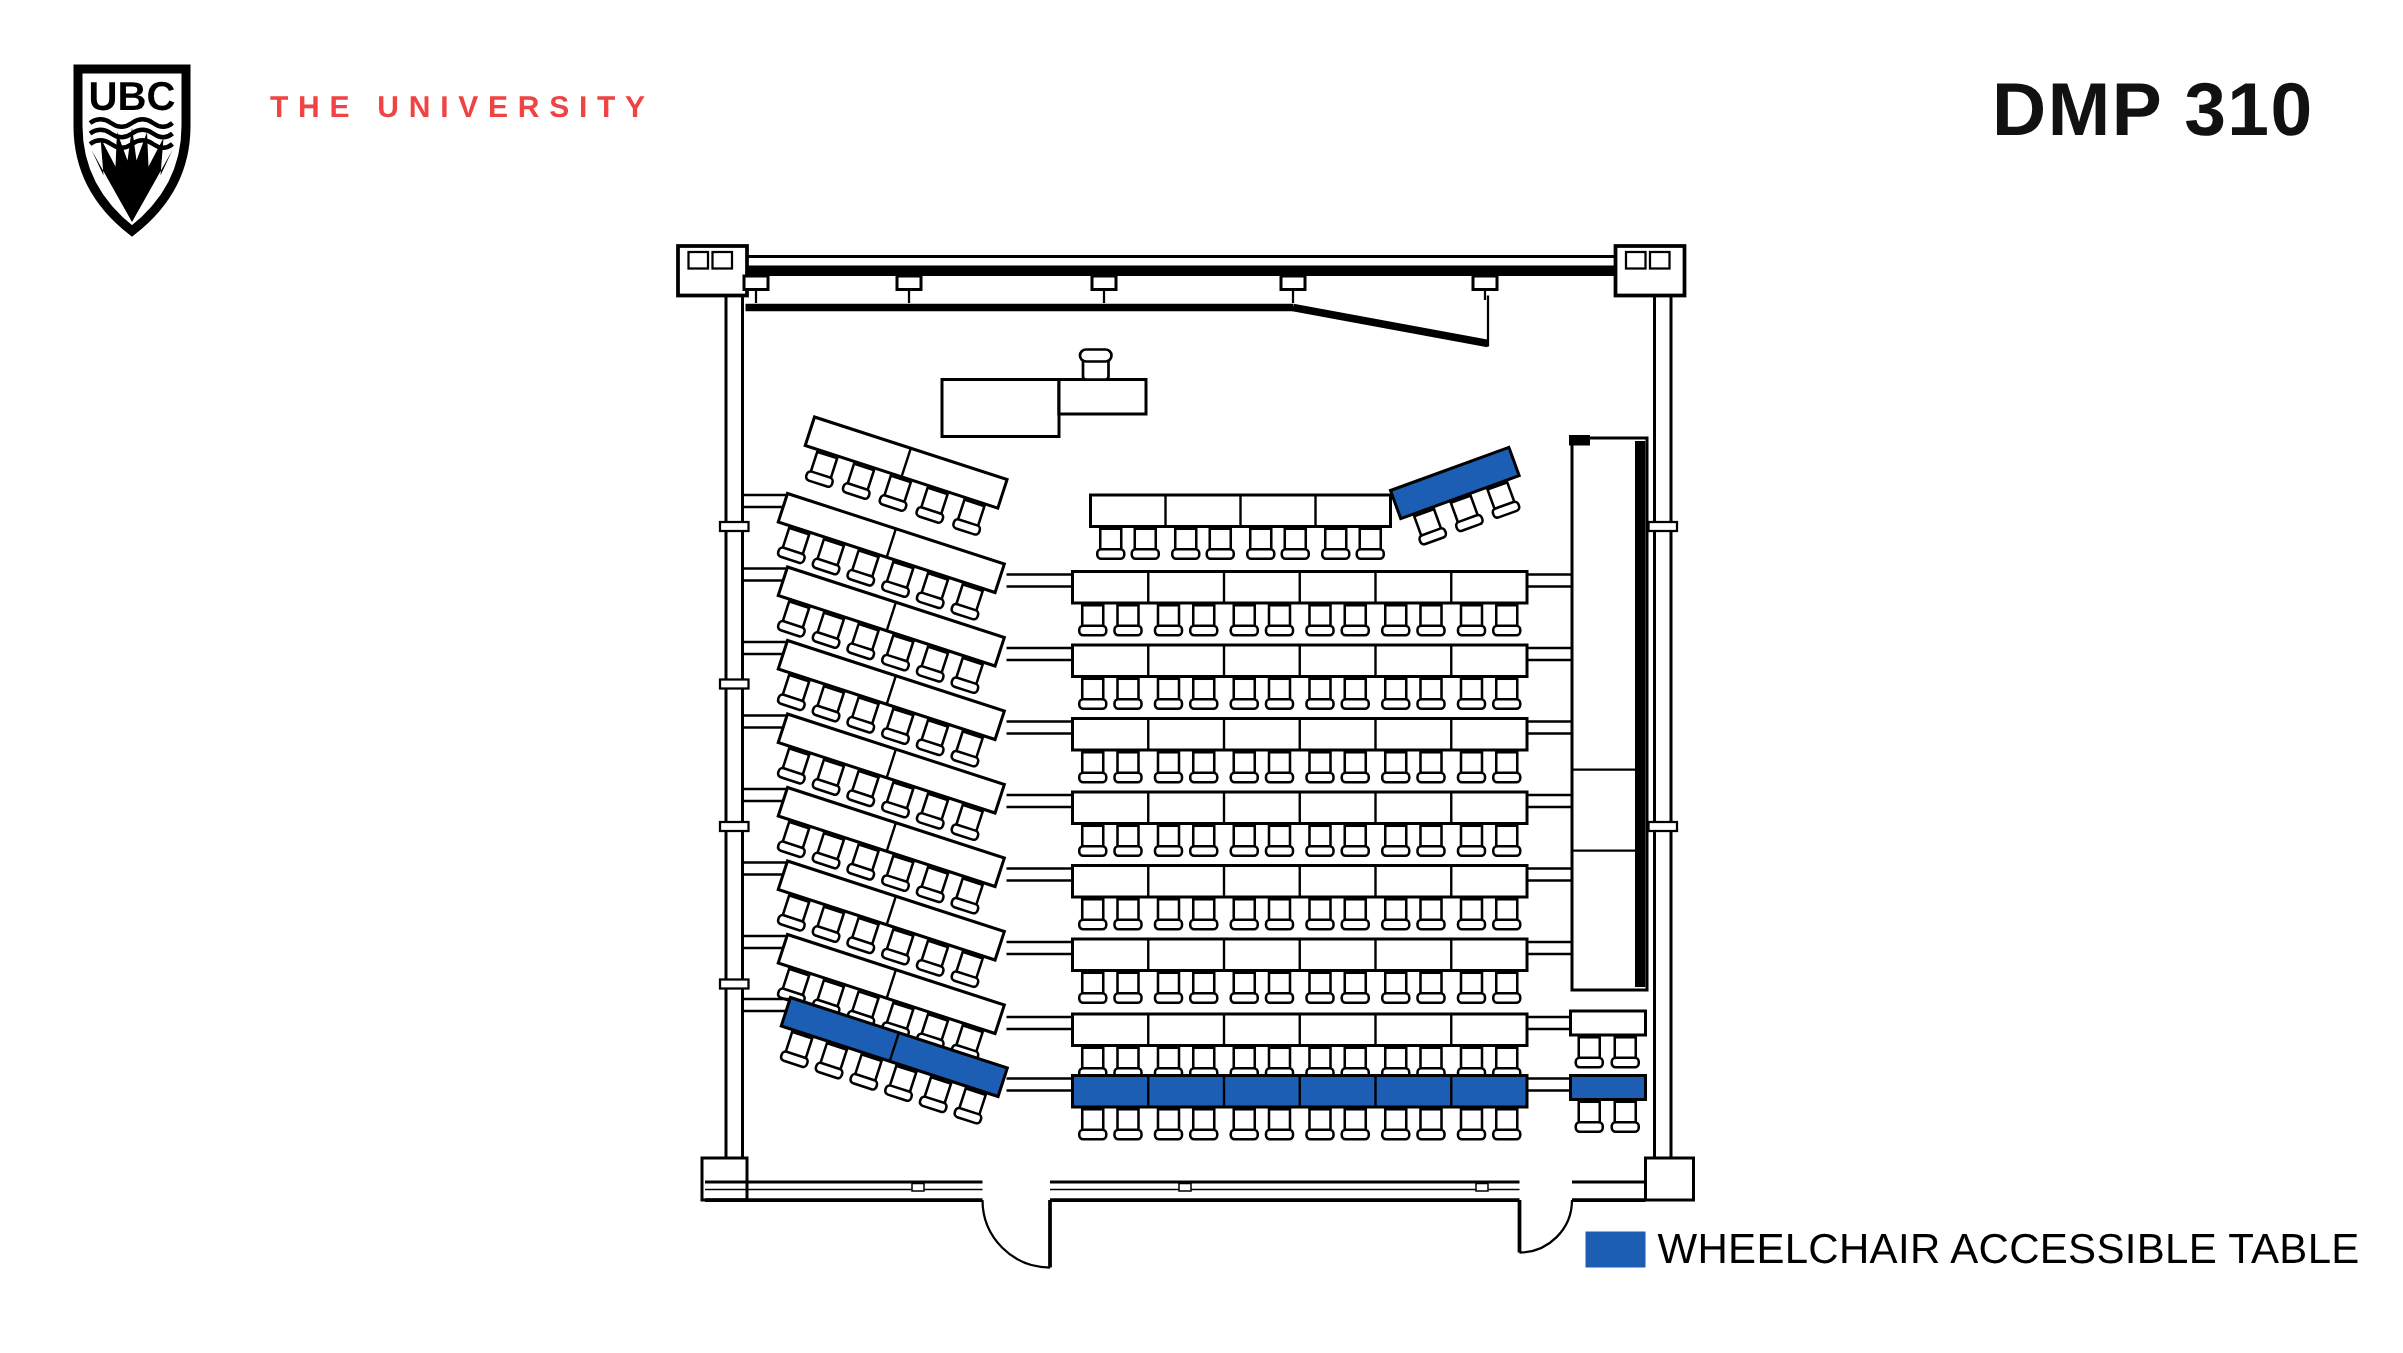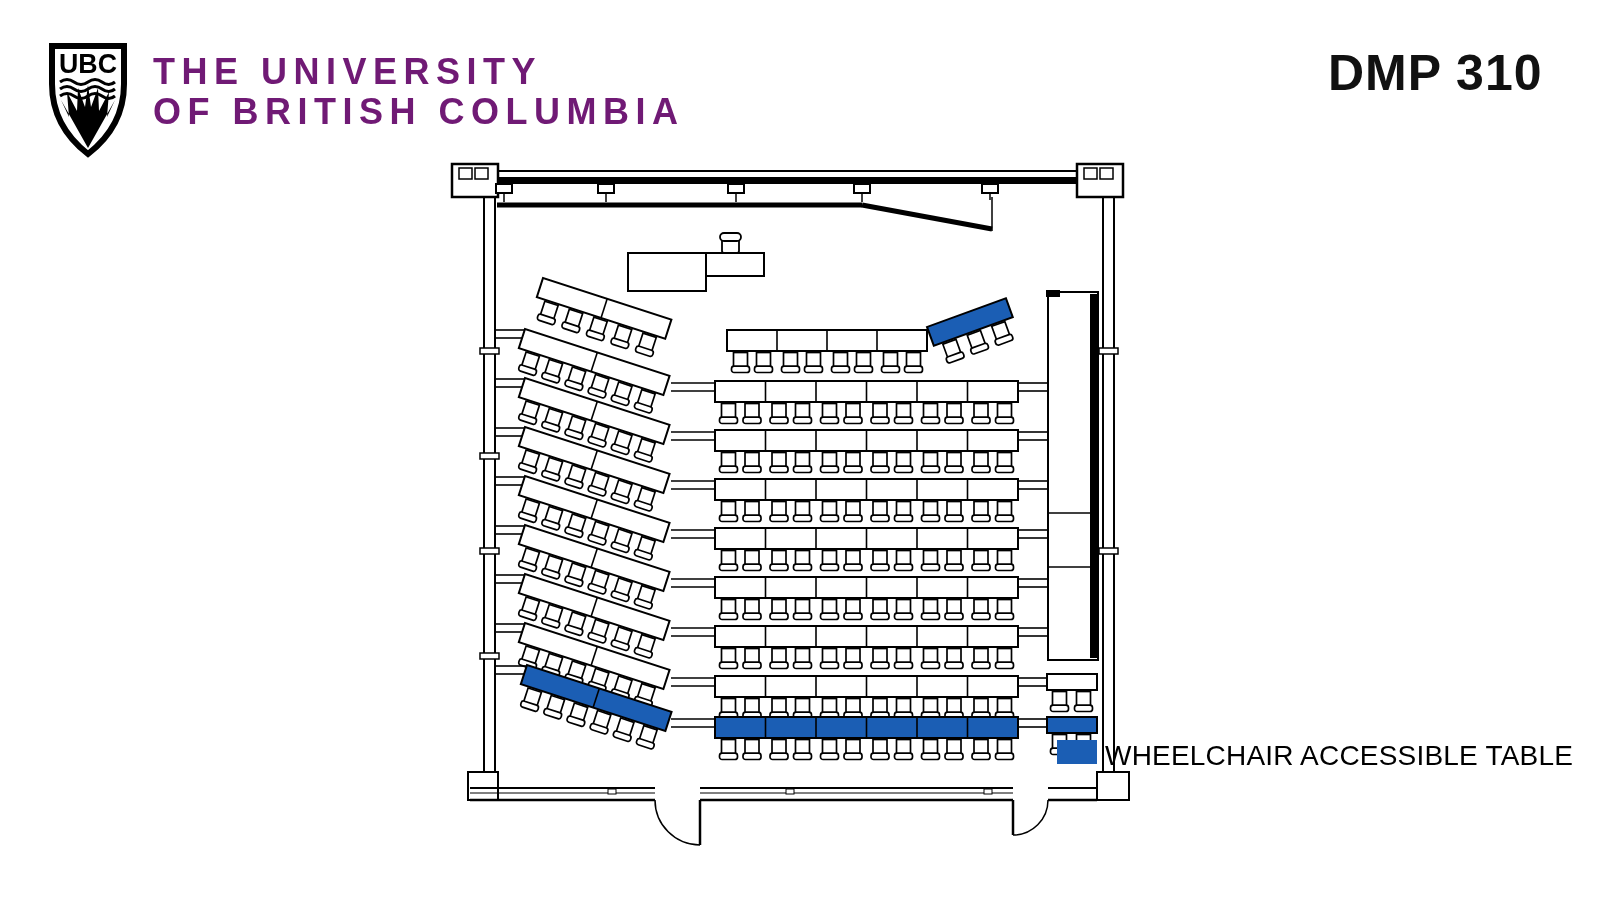--- a/index.html
+++ b/index.html
@@ -2,49 +2,48 @@
 <html><head>
 <meta charset="utf-8">
 <style>
   html,body{margin:0;padding:0;}
   body{
     width:1602px;height:902px;position:relative;background:#ffffff;
     font-family:"Liberation Sans", sans-serif;color:#1a1a1a;overflow:hidden;
   }
   .abs{position:absolute;}
   #wordmark{
-    left:153px;top:52px;font-weight:bold;font-size:36px;line-height:40px;
-    letter-spacing:6.5px;color:#701a75;white-space:nowrap;
+    left:180px;top:52px;font-weight:bold;font-size:20px;line-height:40px;
+    letter-spacing:6.5px;color:#ef4444;white-space:nowrap;
   }
   #room-title{
     left:1328px;top:44px;font-size:50px;font-weight:700;letter-spacing:1px;color:#111;
     white-space:nowrap;
   }
-  #legend{left:1057px;top:740px;display:flex;}
+  #legend{left:1057px;top:817px;display:flex;align-items:center;}
   #legend .swatch{width:40px;height:24px;margin-right:8px;}
   #legend .lbl{font-size:28px;letter-spacing:0.2px;color:#000;white-space:nowrap;}
   svg text{font-family:"Liberation Sans", sans-serif;}
 </style>
 <title>DMP 310</title></head>
 <body>
 
 <svg class="abs" id="ubc-logo" style="left:48px;top:42px;" width="80" height="116" viewBox="0 0 80 116">
   <path d="M4,4 H76 V42 Q76,84 40,112 Q4,84 4,42 Z" fill="#ffffff" stroke="#000" stroke-width="6"></path>
   <text x="40" y="31" text-anchor="middle" font-size="27" font-weight="bold" fill="#000" textLength="58" lengthAdjust="spacingAndGlyphs">UBC</text>
   <g stroke="#000" stroke-width="3" fill="none">
     <path d="M12,40 q7,-5 14,0 t14,0 t14,0 t13,0"></path>
     <path d="M12,47 q7,-5 14,0 t14,0 t14,0 t13,0"></path>
     <path d="M12,54 q7,-5 14,0 t14,0 t14,0 t13,0"></path>
   </g>
   <path fill="#000" d="M40,106 L13,58 L21,75 L19,50 L29,69 L30,46 L37,65 L40,43 L43,65 L50,46 L51,69 L61,50 L59,75 L67,58 Z"></path>
 </svg>
 
 <div class="abs" id="wordmark">
   <div>THE UNIVERSITY</div>
-  <div>OF BRITISH COLUMBIA</div>
 </div>
 
 <div class="abs" id="room-title">DMP 310</div>
 
 <svg class="abs" id="plan" style="left:0;top:0;" width="1602" height="902" viewBox="0 0 1602 902">
 
   <g stroke="#000" fill="none">
 
     <line x1="498" y1="171" x2="1077" y2="171" stroke-width="2"></line>
     <rect x="498" y="177" width="579" height="7" fill="#000" stroke="none"></rect>

